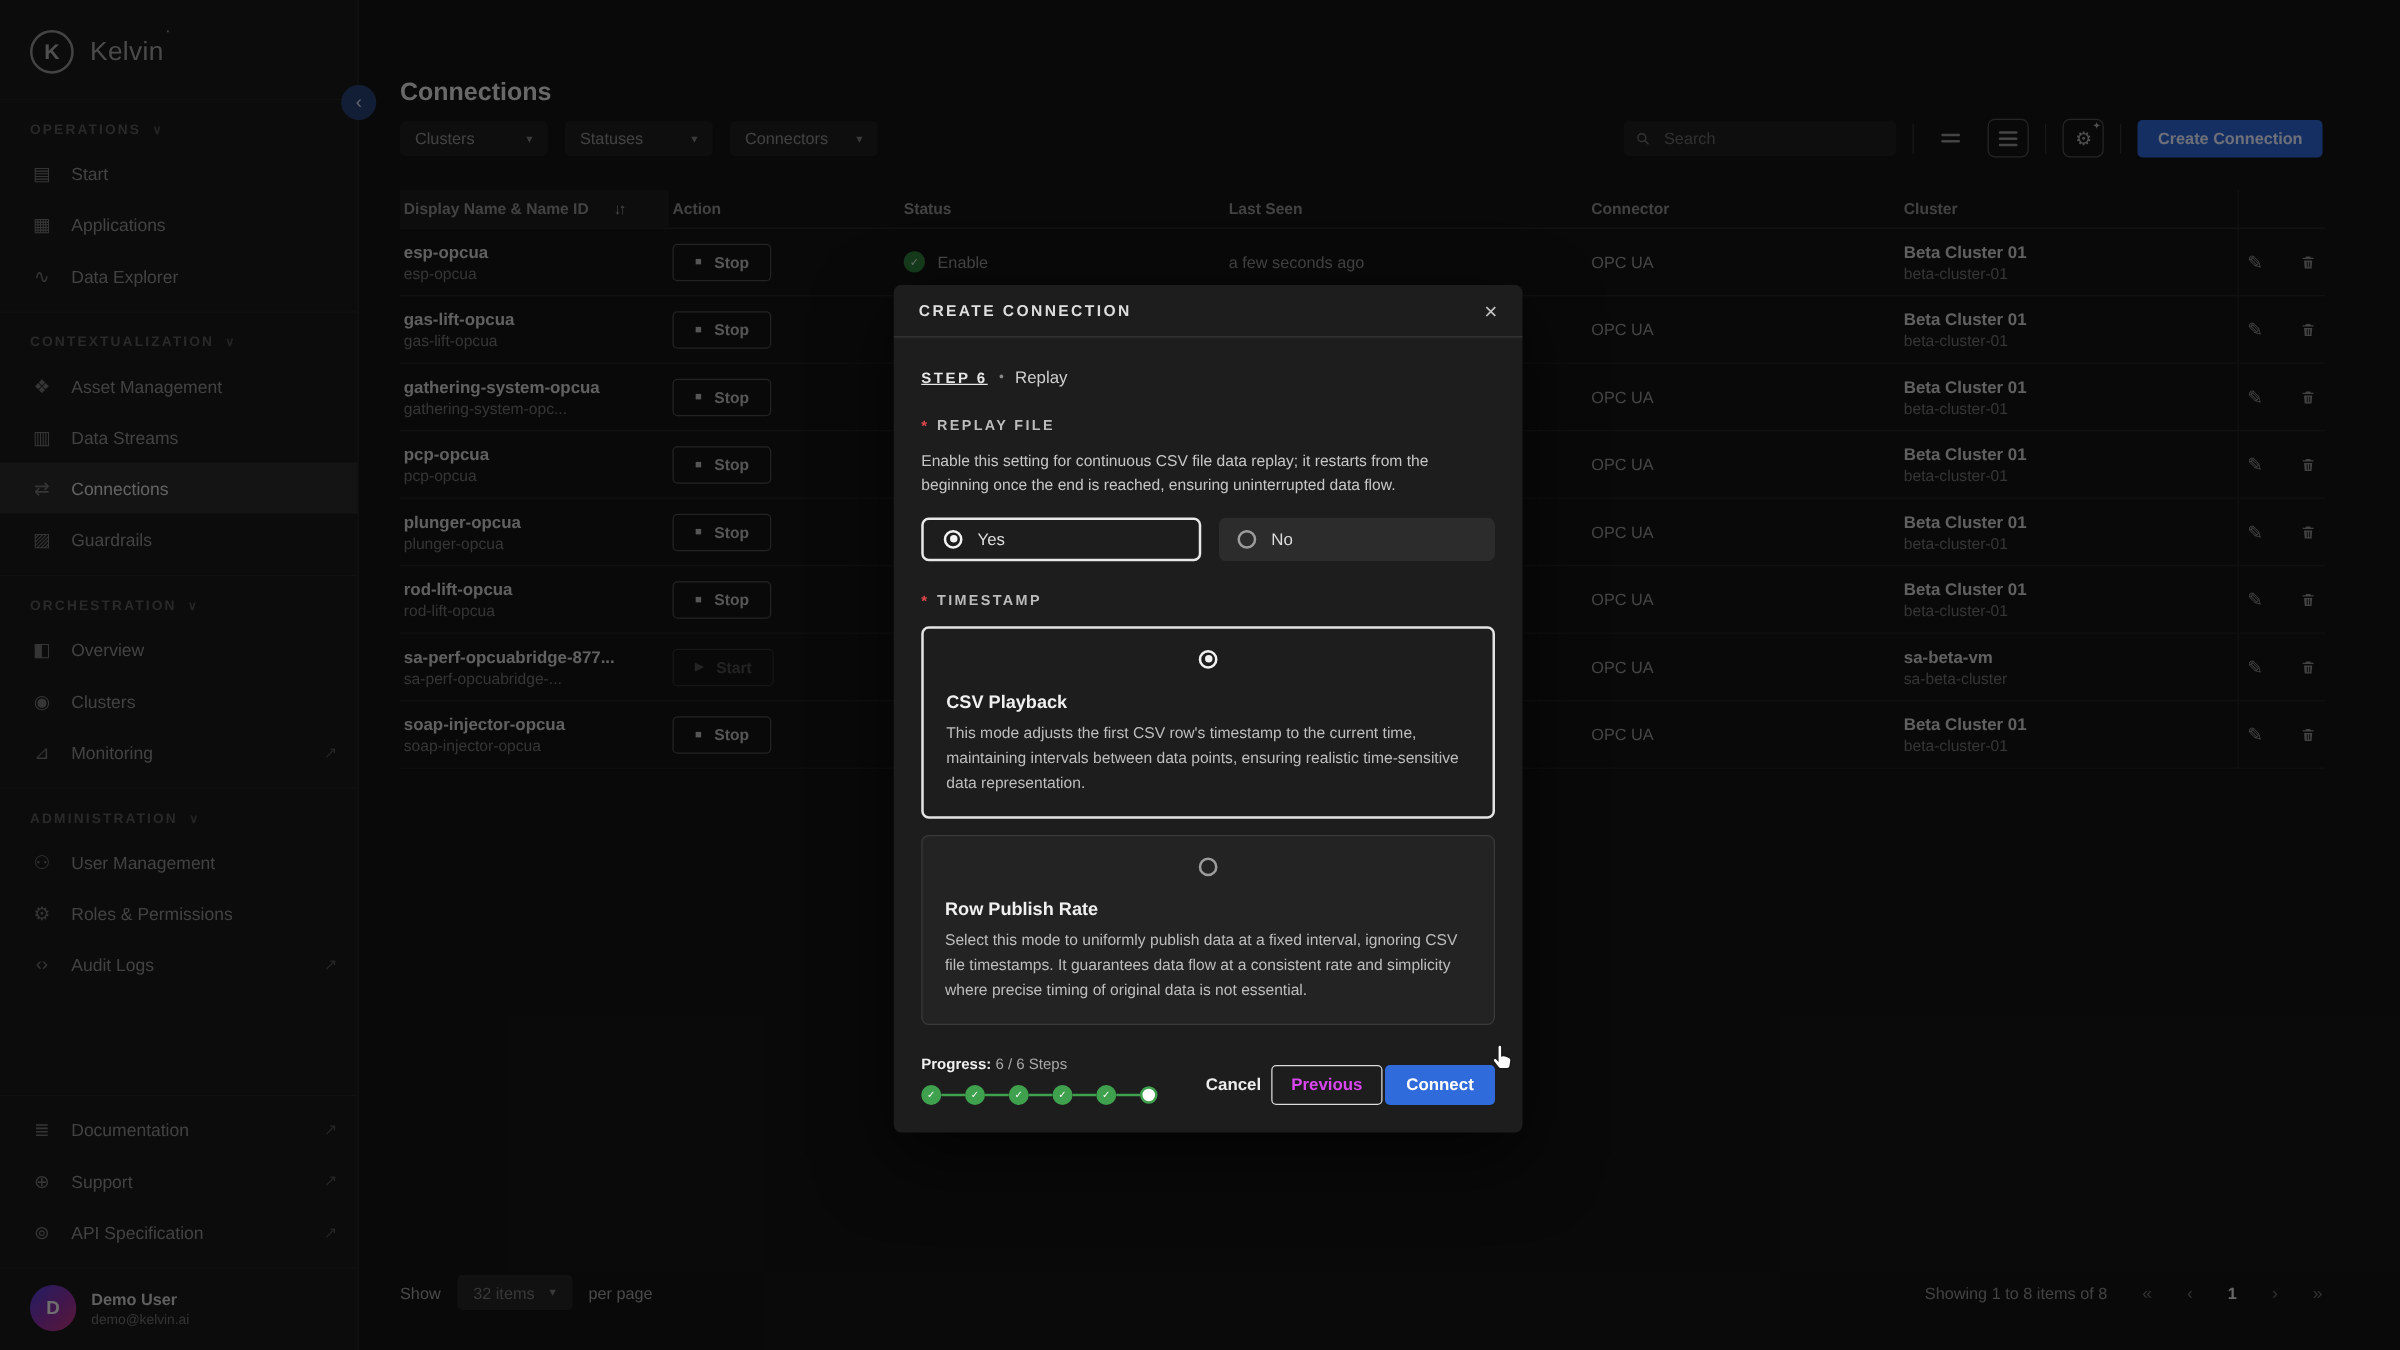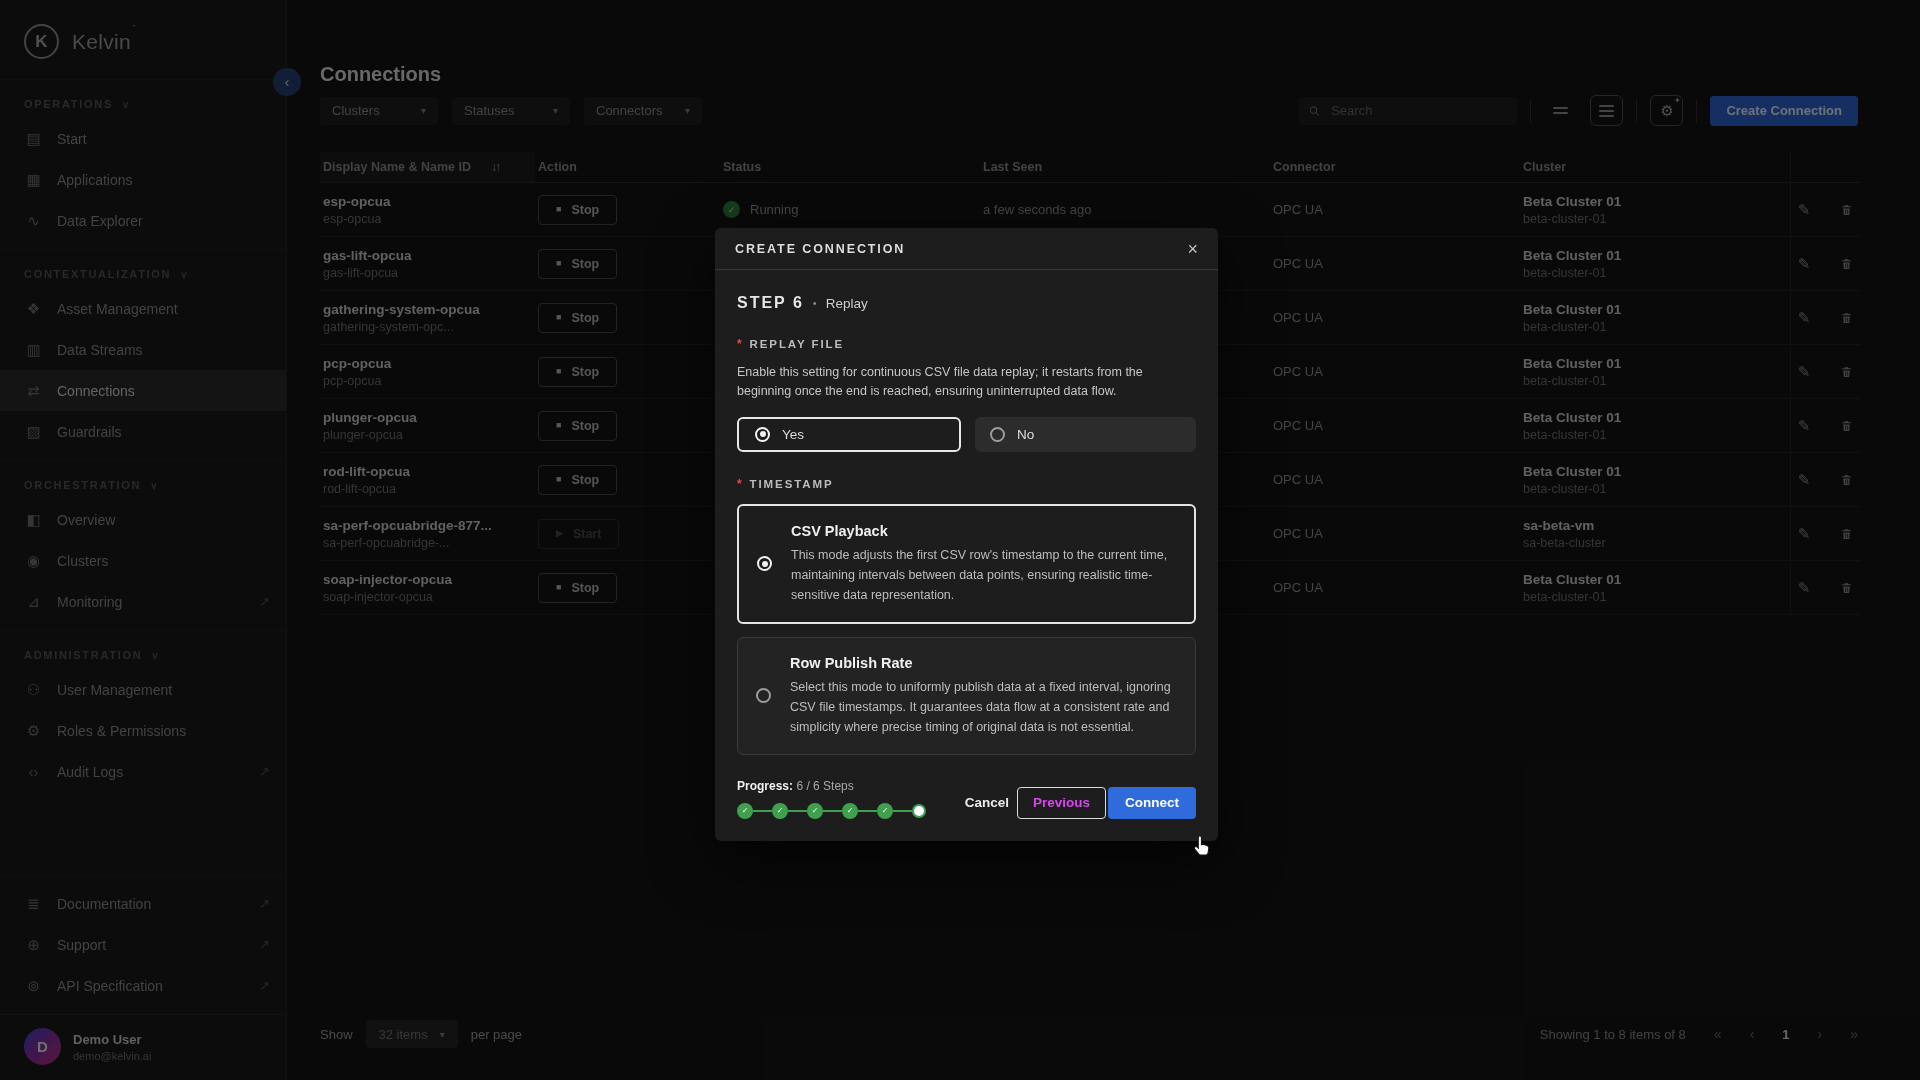--- a/index.html
+++ b/index.html
@@ -96,36 +96,36 @@
   
   .overlay{position:absolute;inset:0;background:rgba(0,0,0,.52);z-index:10;}
   .modal{position:absolute;left:715px;top:228px;width:503px;z-index:20;background:#1d1d1d;border-radius:6px;
          box-shadow:0 20px 60px rgba(0,0,0,.65);}
   .modal-header{display:flex;align-items:center;justify-content:space-between;height:42px;padding:0 20px;
                 border-bottom:1px solid #373737;}
   .modal-title{font-size:12.5px;font-weight:700;letter-spacing:1.9px;color:#dedede;}
   .modal-close{color:#c2c2c2;font-size:18px;background:none;border:none;cursor:pointer;padding:0;line-height:1;}
   .modal-body{padding:20px 22px 0;}
   .step-line{display:flex;align-items:center;gap:9px;margin-top:4px;}
-  .step-label{font-size:16px;font-weight:700;letter-spacing:2px;color:#e6e6e6;}
+  .step-label{font-size:12px;font-weight:700;letter-spacing:2px;color:#e6e6e6;text-decoration:underline;}
   .step-sep{color:#8a8a8a;font-size:11px;}
   .step-name{font-size:13.5px;color:#cfcfcf;}
   .field-label{margin-top:25px;font-size:11.5px;font-weight:700;letter-spacing:1.9px;color:#bcbcbc;
                display:flex;align-items:center;gap:6px;}
   .req{color:#e5484d;font-size:12px;}
   .field-desc{margin-top:12px;font-size:12.5px;line-height:1.55;color:#c6c6c6;width:94%;}
   .yn-row{display:flex;gap:14px;margin-top:15px;}
   .yn-option{flex:1;height:35px;display:flex;align-items:center;gap:12px;padding:0 13px;border-radius:6px;
              background:#2c2c2c;border:2px solid transparent;color:#dddddd;font-size:13.5px;cursor:pointer;}
   .yn-option.selected{background:transparent;border-color:#e8e8e8;padding-left:16px;}
   .radio{width:15px;height:15px;border:2px solid #9c9c9c;border-radius:50%;position:relative;flex:none;display:inline-block;}
   .radio.checked{border-color:#f2f2f2;}
   .radio.checked::after{content:"";position:absolute;inset:2.5px;background:#f2f2f2;border-radius:50%;}
   .ts-card{display:flex;gap:19px;padding:17px 18px;border:1px solid #3a3a3a;border-radius:6px;margin-top:13px;
-           background:#232323;align-items:center;cursor:pointer;}
+           background:#232323;align-items:center;cursor:pointer;flex-direction:column;}
   .ts-card.selected{border:2px solid #e4e4e4;background:transparent;}
   .ts-title{font-size:14.5px;font-weight:700;color:#f0f0f0;}
   .ts-desc{margin-top:6px;font-size:12.5px;line-height:1.6;color:#bdbdbd;}
   .modal-footer{display:flex;align-items:flex-end;justify-content:space-between;padding:24px 22px 22px;}
   .progress-line{font-size:12px;color:#a8a8a8;}
   .progress-line b{color:#f0f0f0;font-weight:700;}
   .stepper{display:flex;align-items:center;margin-top:10px;}
   .step-node{width:16px;height:16px;border-radius:50%;background:#3fa14e;color:#fff;font-size:8px;
              display:flex;align-items:center;justify-content:center;flex:none;}
   .step-node.current{background:#fff;border:2px solid #3fa14e;width:14px;height:14px;}
@@ -381,21 +381,21 @@
             </div>
             <div class="cell">
               <button class="stop-btn">
                 <span class="sq">■</span>
                 <span>Stop</span>
               </button>
             </div>
             <div class="cell">
               <div class="status-cell">
                 <span class="status-dot">✓</span>
-                <span>Running</span>
+                <span>Enable</span>
               </div>
             </div>
             <div class="cell muted-cell">a few seconds ago</div>
             <div class="cell muted-cell">OPC UA</div>
             <div class="cell">
               <div class="nm">Beta Cluster 01</div>
               <div class="idtxt">beta-cluster-01</div>
             </div>
             <div class="row-actions">
               <span class="pencil">✎</span>

